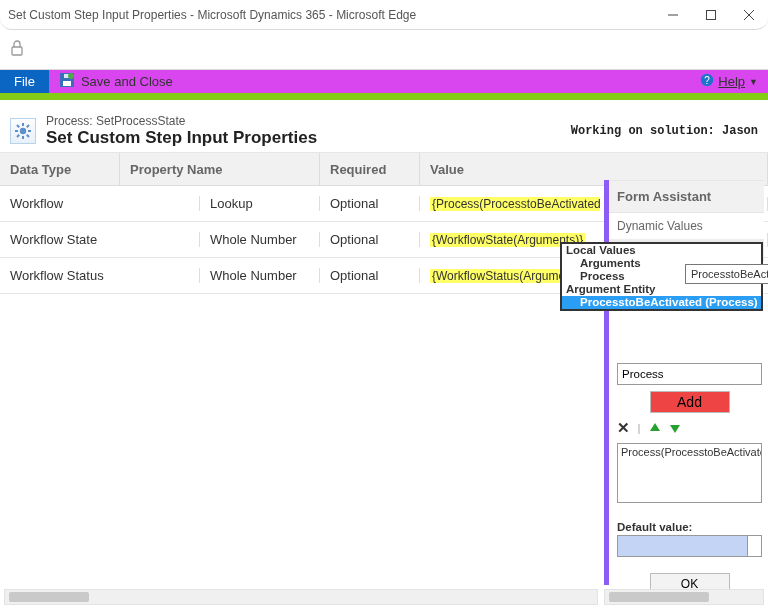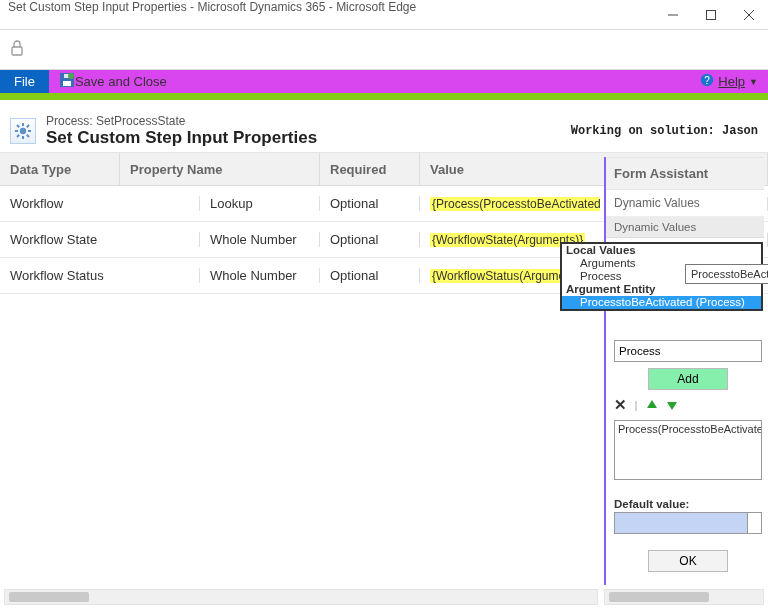--- a/index.html
+++ b/index.html
@@ -1,28 +1,28 @@
 <!DOCTYPE html>
 <html><head>
 <meta charset="utf-8">
 <style>
   * { box-sizing: border-box; margin: 0; padding: 0; font-family: "Segoe UI", Tahoma, sans-serif; }
   body { width: 768px; height: 611px; background: #fff; font-size: 12px; color: #333; overflow: hidden; position: relative; }
 
-  .titlebar { height: 30px; background: #fff; border-bottom: 1px solid #d9d9d9; display: flex; align-items: flex-start; padding: 0 0 0 8px; }
+  .titlebar { height: 30px; background: #fff; border-bottom: 1px solid #d9d9d9; display: flex; align-items: center; padding: 0 0 0 8px; border-radius: 12px; }
   .titlebar-title { flex: 1; font-size: 12px; color: #555; }
   .win-btn { width: 38px; height: 30px; display: flex; align-items: center; justify-content: center; color: #444; font-size: 14px; font-family: sans-serif; }
   .win-btn svg { width: 10px; height: 10px; stroke: #444; stroke-width: 1; fill: none; }
 
   .lockbar { height: 40px; border-bottom: 1px solid #d9d9d9; display: flex; align-items: center; padding: 0 10px; }
   .lock-icon svg { width: 14px; height: 16px; stroke: #999; fill: none; stroke-width: 1.3; }
 
   .ribbon { height: 30px; display: flex; align-items: stretch; border-bottom: 7px solid #84cc16; background: #d946ef; }
   .file-tab { background: #0b66c3; color: #fff; padding: 0 14px; display: flex; align-items: center; font-size: 13px; }
-  .save-close { display: flex; align-items: center; padding: 0 10px; font-size: 13px; color: #333; }
+  .save-close { display: flex; align-items: center; gap: 6px; padding: 0 10px; font-size: 13px; color: #333; }
   .save-close svg { width: 16px; height: 16px; }
   .ribbon-spacer { flex: 1; }
   .help-link { display: flex; align-items: center; gap: 4px; padding: 0 10px; font-size: 13px; color: #333; }
   .help-link svg { width: 14px; height: 14px; }
   .help-caret { font-size: 9px; }
 
   .process-header { display: flex; align-items: center; padding: 14px 10px 4px 10px; gap: 10px; }
   .gear-badge { width: 26px; height: 26px; border: 1px solid #b8d3ee; background: linear-gradient(#fcfcfd,#e8f0f8); display:flex; align-items:center; justify-content:center; }
   .gear-badge svg { width: 18px; height: 18px; }
   .process-titles { flex: 1; }
@@ -41,43 +41,43 @@
   .grid-row .col { padding: 0 10px; }
   .value-chip { background: #ffff66; padding: 0 2px; font-size: 12px; white-space: nowrap; overflow: hidden; max-width: 170px; }
 
   .scroll-holder { position: absolute; left: 4px; right: 4px; bottom: 6px; height: 16px; display:flex; gap: 6px; }
   .hscroll { background: #f0f0f0; border:1px solid #e3e3e3; height: 16px; position: relative; }
   .hscroll.left { flex: 1; }
   .hscroll.right { width: 160px; }
   .hscroll .thumb { position:absolute; top:2px; bottom:2px; background:#c9c9c9; border-radius:2px; }
 
   
-  .assistant { position: absolute; top: 157px; right: 4px; width: 160px; bottom: 26px; border-left: 2px solid #8b5cf6; background: #fff; font-size: 11.5px; }
+  .assistant { position: absolute; top: 180px; right: 4px; width: 160px; bottom: 26px; border-left: 5px solid #8b5cf6; background: #fff; font-size: 11.5px; }
   .assistant-header { background: #f1f1f1; border-top:1px solid #e6e6e6; border-bottom:1px solid #e6e6e6; padding: 8px 8px; font-size: 13px; font-weight: 600; color: #666; }
   .assistant-sub { padding: 6px 8px; color:#666; border-bottom:1px solid #eee; font-size: 12px; }
   .dyn-header { background:#ebebeb; color:#666; padding:4px 8px; border-bottom:1px solid #ddd; font-size:11.5px; }
   .assistant-body { padding: 6px 2px 6px 8px; }
   .field-input { width: 100%; height: 22px; border:1px solid #999; padding:0 4px; font-size:11.5px; }
-  .add-btn { display:block; width: 80px; height: 22px; margin: 6px auto 0 auto; background:#86efac; border:1px solid #bbb; font-size:12px; }
+  .add-btn { display:block; width: 80px; height: 22px; margin: 6px auto 0 auto; background:#ef4444; border:1px solid #bbb; font-size:14px; }
   .tool-row { display:flex; align-items:center; gap:8px; padding:6px 0 2px 0; }
   .tool-x { font-size:15px; font-weight:700; }
   .tool-sep { color:#aaa; }
   .arrow { width:12px; height:12px; display:inline-block; }
   .arrow.up { color:#26a12e; }
   .arrow.down { color:#26a12e; }
   .value-box { margin-top:4px; width: 100%; height: 60px; border:1px solid #999; padding:2px 3px; font-size:11px; overflow:hidden; white-space:nowrap; }
   .default-label { margin-top:18px; font-weight:600; font-size:11.5px; }
   .default-box { margin-top:2px; width:100%; height:22px; background:#c3d4f5; border:1px solid #999; position:relative; }
   .default-box .edit-stub { position:absolute; right:0; top:0; bottom:0; width:14px; background:#fff; border-left:1px solid #999; }
   .ok-btn { display:block; width: 80px; height: 22px; margin: 16px auto 0 auto; background:#f3f3f3; border:1px solid #bbb; font-size:12px; }
 
   
   .tree-pop { position:absolute; top: 242px; left: 560px; width: 203px; background:#fff; border:2px solid #333; font-size:11.5px; z-index:5; }
   .tree-pop .group { padding: 0 0 1px 4px; font-weight:600; }
-  .tree-pop .item { padding: 0 0 1px 18px; font-weight:400; }
+  .tree-pop .item { padding: 0 0 1px 18px; font-weight:700; }
   .tree-pop .item.sel { background:#2a9df4; color:#fff; }
   .hover-tip { position:absolute; top: 264px; left: 685px; width: 110px; background:#fff; border:1px solid #777; padding:3px 5px; font-size:11px; z-index:6; white-space:nowrap; overflow:hidden; }
 
 </style>
 </head>
 <body>
 
 <div class="titlebar">
   <div class="titlebar-title">Set Custom Step Input Properties - Microsoft Dynamics 365 - Microsoft Edge</div>
   <div class="win-btn">

